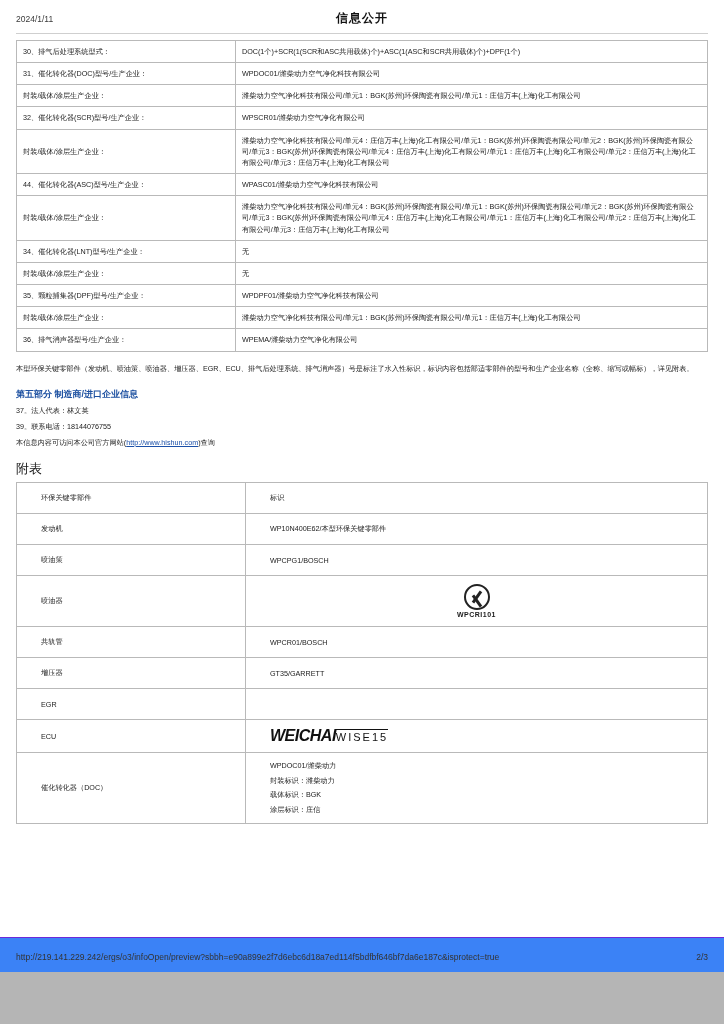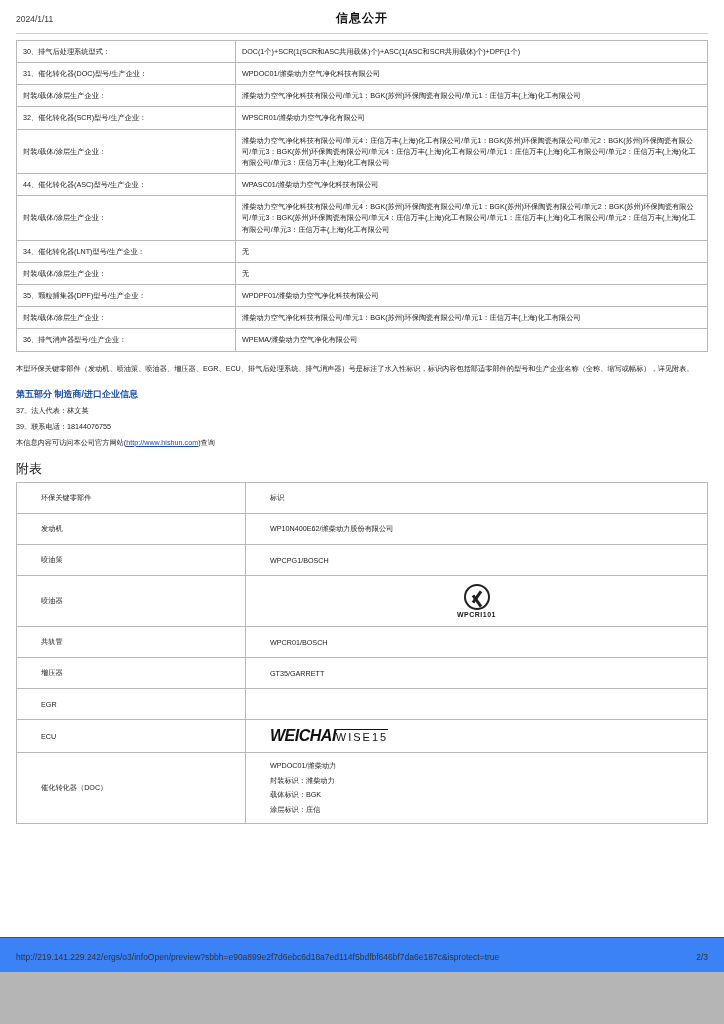--- a/index.html
+++ b/index.html
@@ -284,21 +284,21 @@
     <div class="attach-label">附表</div>
 
     <table class="attach">
       <tbody>
         <tr>
           <td class="k">环保关键零部件</td>
           <td>标识</td>
         </tr>
         <tr>
           <td class="k">发动机</td>
-          <td>WP10N400E62/潍柴动力股份有限公司</td>
+          <td>WP10N400E62/本型环保关键零部件</td>
         </tr>
         <tr>
           <td class="k">喷油策</td>
           <td>WPCPG1/BOSCH</td>
         </tr>
         <tr>
           <td class="k">喷油器</td>
           <td>
             <div class="bosch-logo">
               <div class="bosch-circle"></div>

